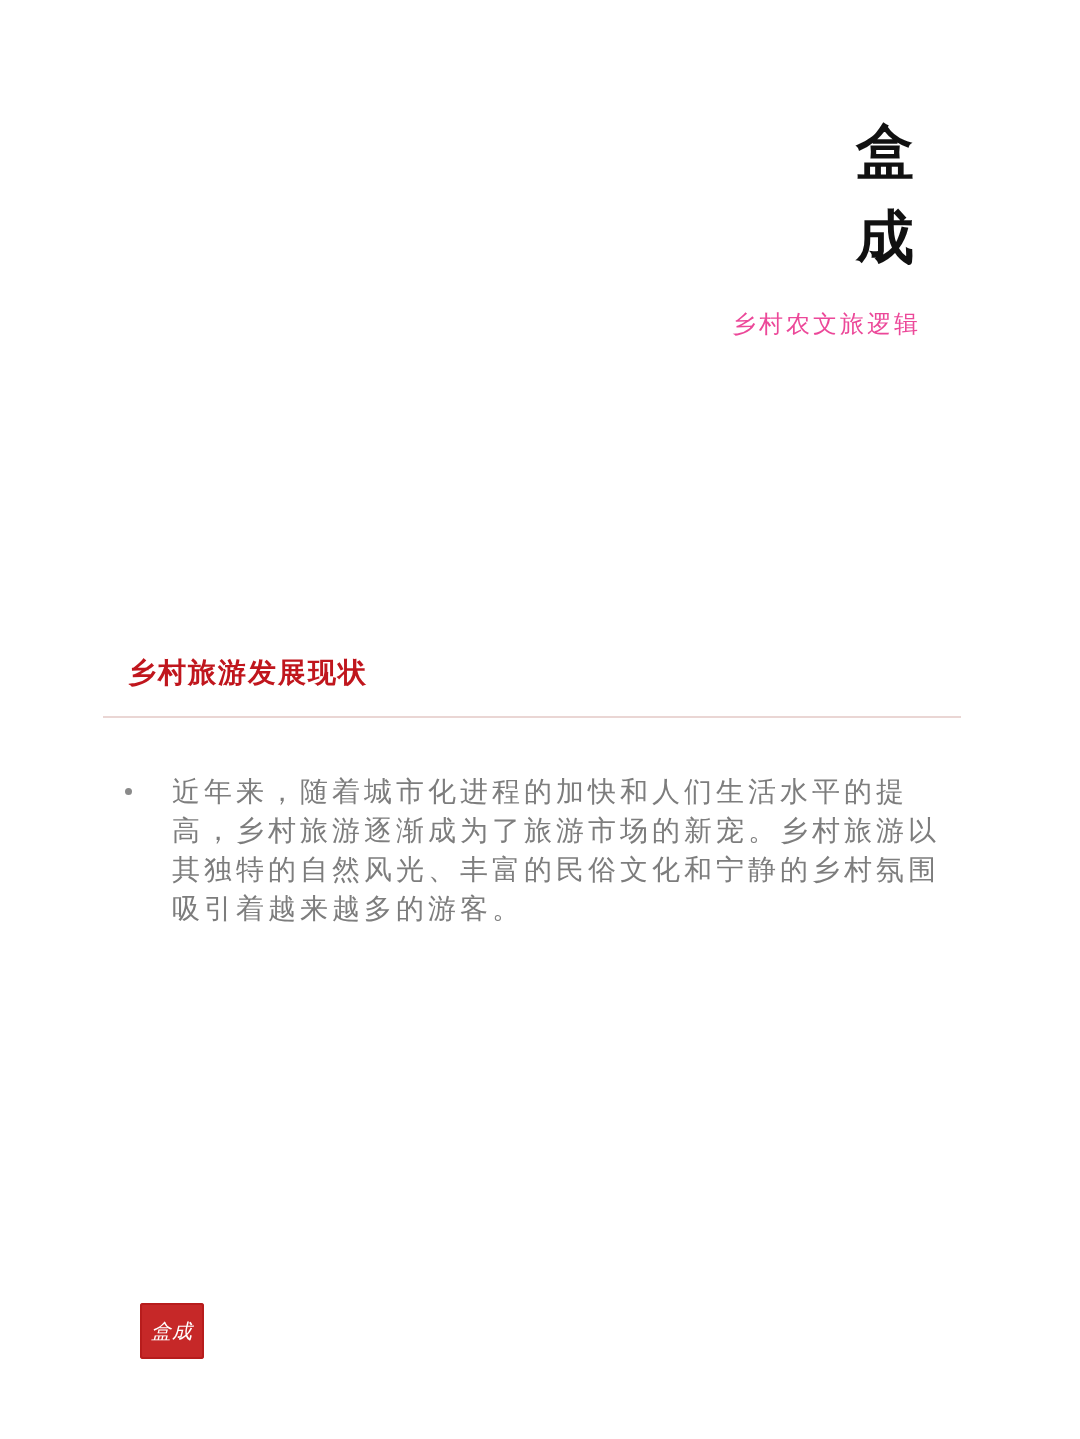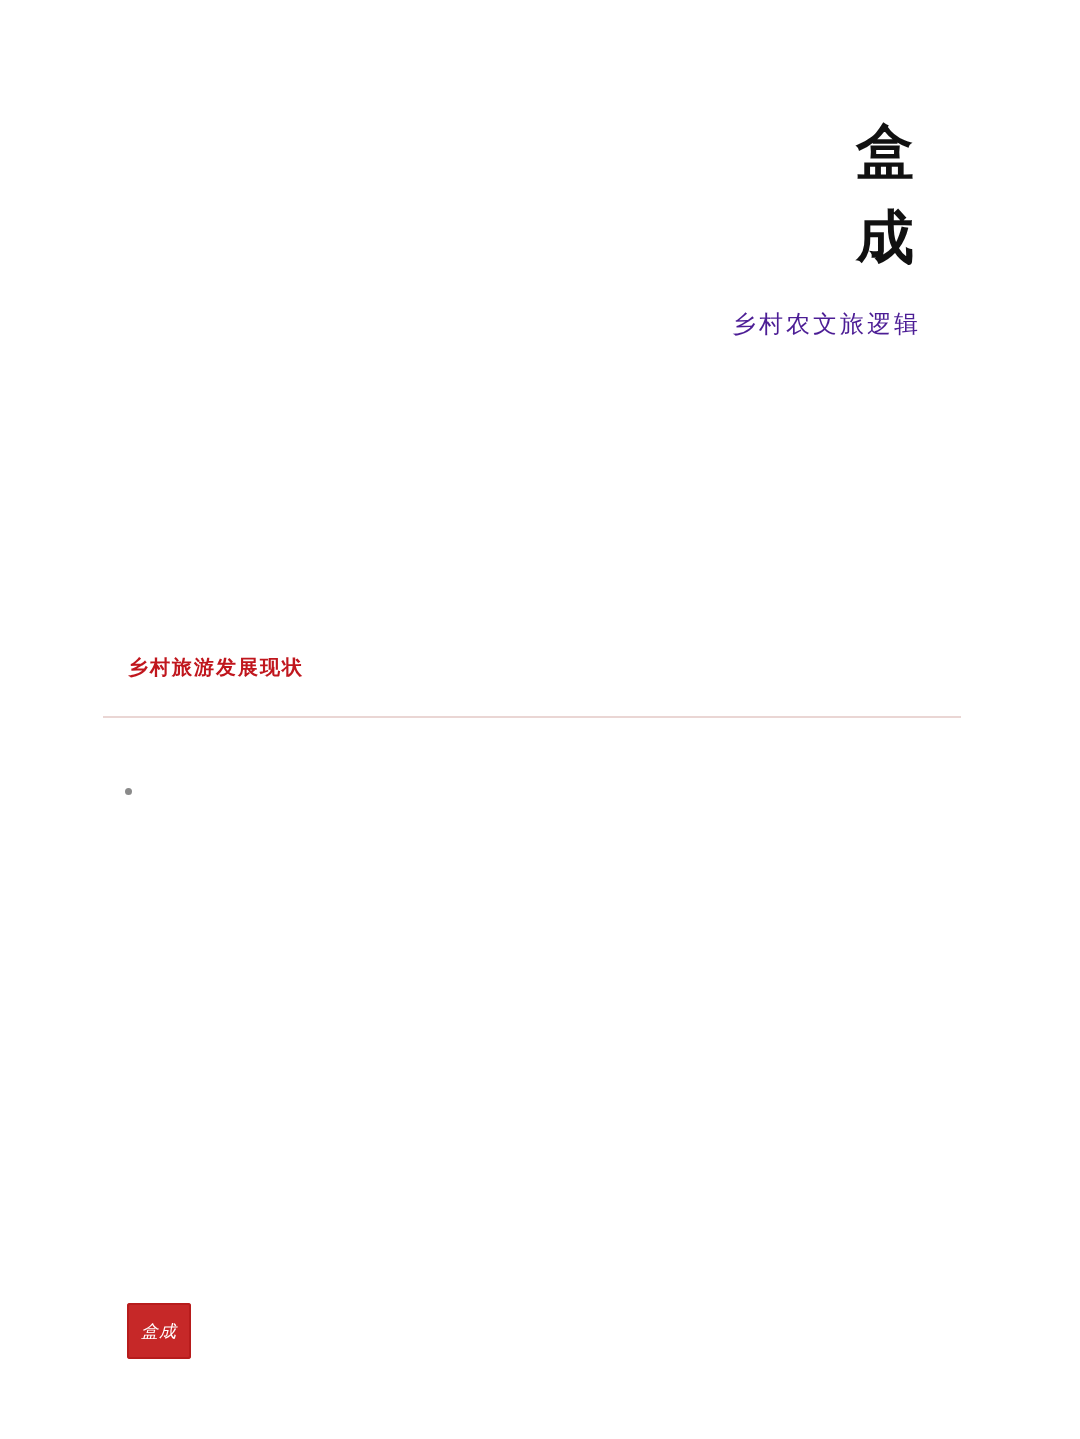--- a/index.html
+++ b/index.html
@@ -25,28 +25,28 @@
       color: #111111;
       line-height: 86px;
       text-align: center;
     }
     .brand-vertical span { display: block; }
     .subtitle {
       position: absolute;
       left: 732px;
       top: 308px;
       font-size: 24px;
-      color: #4c1d95;
+      color: #ec4899;
       letter-spacing: 3px;
     }
     .section-title {
       position: absolute;
       left: 128px;
       top: 654px;
-      font-size: 20px;
+      font-size: 28px;
       font-weight: 700;
       color: #c0161d;
       letter-spacing: 2px;
     }
     .divider {
       position: absolute;
       left: 103px;
       top: 716px;
       width: 858px;
       height: 2px;
@@ -82,31 +82,31 @@
     }
     .bullet .emph {
       color: #111111;
       font-weight: 700;
       text-decoration: underline;
       text-underline-offset: 5px;
       text-decoration-thickness: 2px;
     }
     .seal {
       position: absolute;
-      left: 127px;
+      left: 140px;
       top: 1303px;
       width: 64px;
       height: 56px;
       background: #c62828;
       border-radius: 3px;
       display: flex;
       align-items: center;
       justify-content: center;
       font-family: "DejaVu Serif", "Liberation Serif", serif;
-      font-size: 17px;
+      font-size: 20px;
       color: #ffffff;
       letter-spacing: 1px;
       font-style: italic;
       box-shadow: inset 0 0 0 2px #b71c1c;
     }
   </style>
 </head>
 <body>
 
 <div class="brand-vertical">
@@ -116,18 +116,19 @@
 
 <div class="subtitle">乡村农文旅逻辑</div>
 
 <div class="section-title">乡村旅游发展现状</div>
 
 <div class="divider"></div>
 
 <ul class="bullets">
   <li class="bullet">
     <span class="dot"></span>
+    <span>近年来，随着城市化进程的加快和人们生活水平的提高，乡村旅游逐渐成为了旅游市场的新宠。乡村旅游以其独特的自然风光、丰富的民俗文化和宁静的乡村氛围吸引着越来越多的游客。</span>
   </li>
 </ul>
 
 <div class="seal">
   <span>盒成</span>
 </div>
 
 </body></html>

